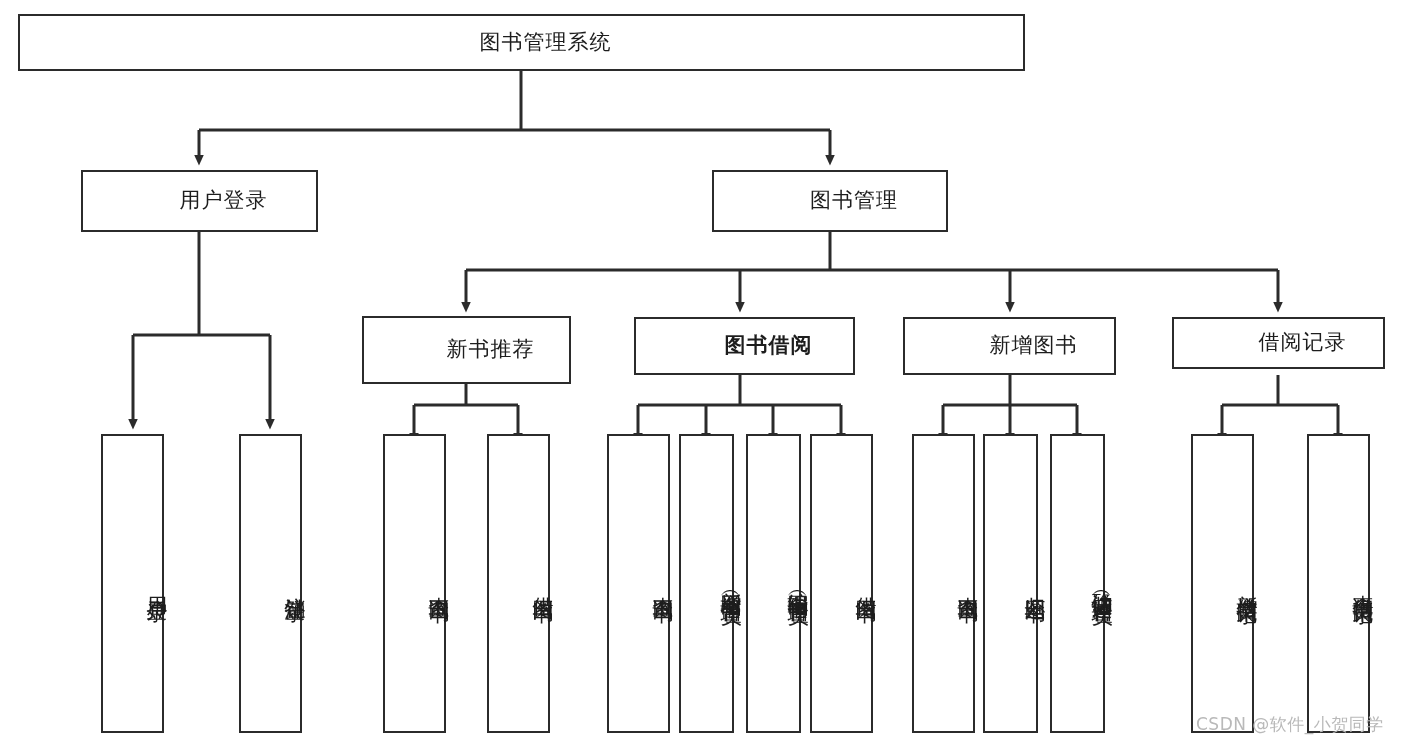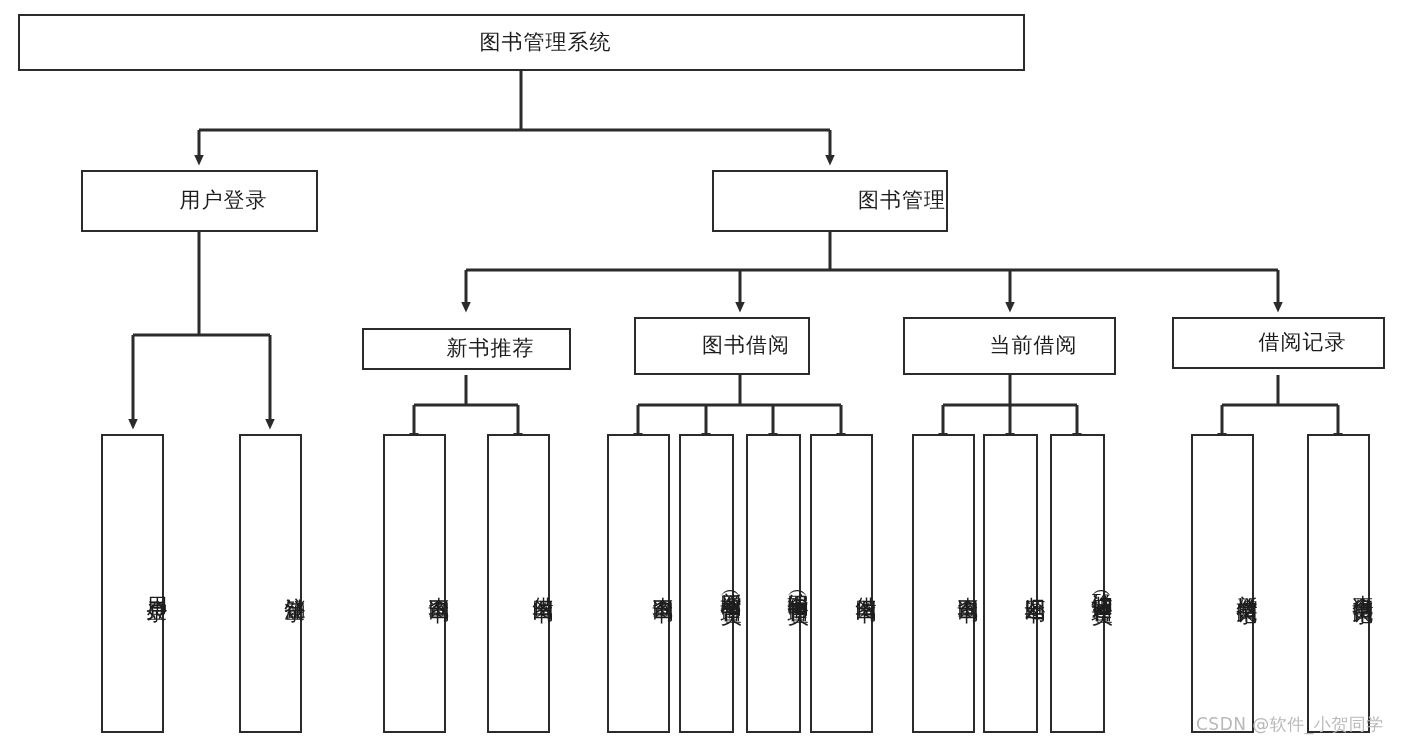--- a/index.html
+++ b/index.html
@@ -127,34 +127,34 @@
   </svg>
 
   <div class="node" style="left:18px; top:14px; width:1007px; height:57px;">
     <span class="label-h">图书管理系统</span>
   </div>
 
   <div class="node" style="left:81px; top:170px; width:237px; height:62px;">
     <span class="label-h">用户登录</span>
   </div>
 
-  <div class="node" style="left:712px; top:170px; width:236px; height:62px;justify-content:flex-end;">
+  <div class="node" style="left:712px; top:170px; width:236px; height:62px;">
     <span class="label-h">图书管理</span>
   </div>
 
-  <div class="node" style="left:362px; top:328px; width:209px; height:42px;">
+  <div class="node" style="left:362px; top:316px; width:209px; height:68px;">
     <span class="label-h">新书推荐</span>
   </div>
 
-  <div class="node" style="left:634px; top:317px; width:176px; height:58px;">
+  <div class="node" style="left:634px; top:317px; width:221px; height:58px;font-weight:bold;">
     <span class="label-h">图书借阅</span>
   </div>
 
   <div class="node" style="left:903px; top:317px; width:213px; height:58px;">
-    <span class="label-h">当前借阅</span>
+    <span class="label-h">新增图书</span>
   </div>
 
   <div class="node" style="left:1172px; top:317px; width:213px; height:52px;">
     <span class="label-h">借阅记录</span>
   </div>
 
   <div class="node leaf" style="left:101px; top:434px; width:63px; height:299px;">
     <span class="label-v">用户登录</span>
   </div>
 

